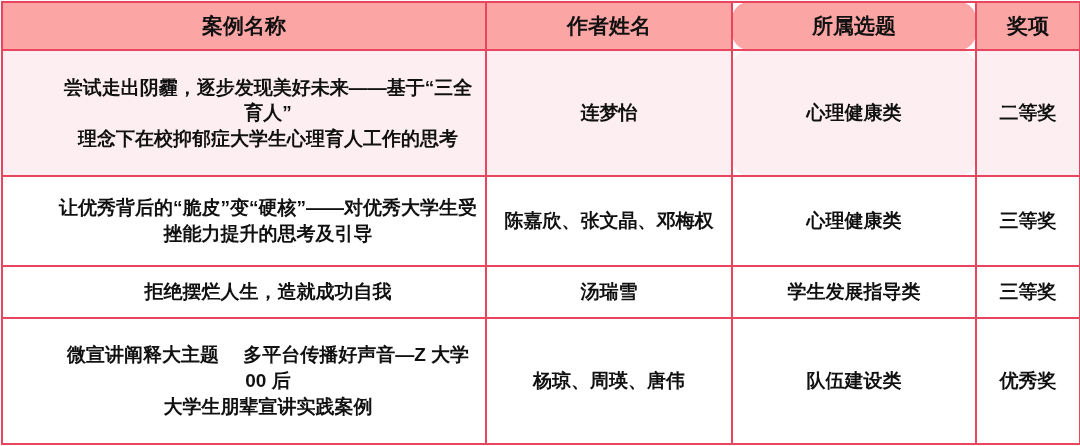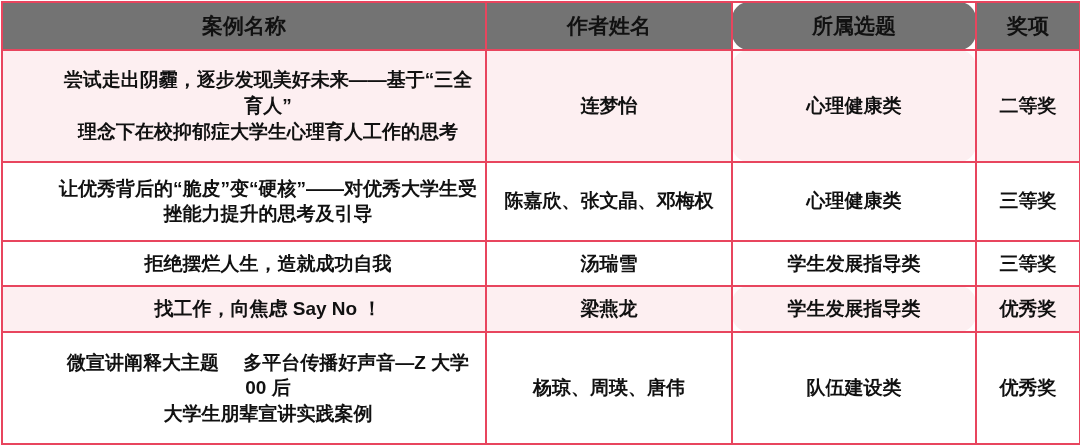--- a/index.html
+++ b/index.html
@@ -26,21 +26,21 @@
     table-layout: fixed;
   }
   table.award-table td, table.award-table th {
     border: 2px solid #e8455e;
     text-align: center;
     vertical-align: middle;
     padding: 4px 6px;
     box-sizing: border-box;
   }
   thead th {
-    background: #737373;
+    background: #fca5a5;
     font-size: 21px;
     font-weight: bold;
     color: #111111;
     height: 48px;
   }
   tbody td {
     background: #fdeff1;
     font-size: 19px;
     font-weight: bold;
     color: #111111;
@@ -91,28 +91,20 @@
         <td class="col-award">三等奖</td>
       </tr>
       <tr class="alt">
         <td class="case-name col-case">
           <span class="line2">拒绝摆烂人生，造就成功自我</span>
         </td>
         <td class="col-author">汤瑞雪</td>
         <td class="col-topic">学生发展指导类</td>
         <td class="col-award">三等奖</td>
       </tr>
-      <tr>
-        <td class="case-name col-case">
-          <span class="line2">找工作，向焦虑 Say No ！</span>
-        </td>
-        <td class="col-author">梁燕龙</td>
-        <td class="col-topic">学生发展指导类</td>
-        <td class="col-award">优秀奖</td>
-      </tr>
       <tr class="alt">
         <td class="case-name col-case">
           <span class="line2">微宣讲阐释大主题　 多平台传播好声音—Z 大学 00 后</span>
           <span class="line2">大学生朋辈宣讲实践案例</span>
         </td>
         <td class="col-author">杨琼、周瑛、唐伟</td>
         <td class="col-topic">队伍建设类</td>
         <td class="col-award">优秀奖</td>
       </tr>
     </tbody>

